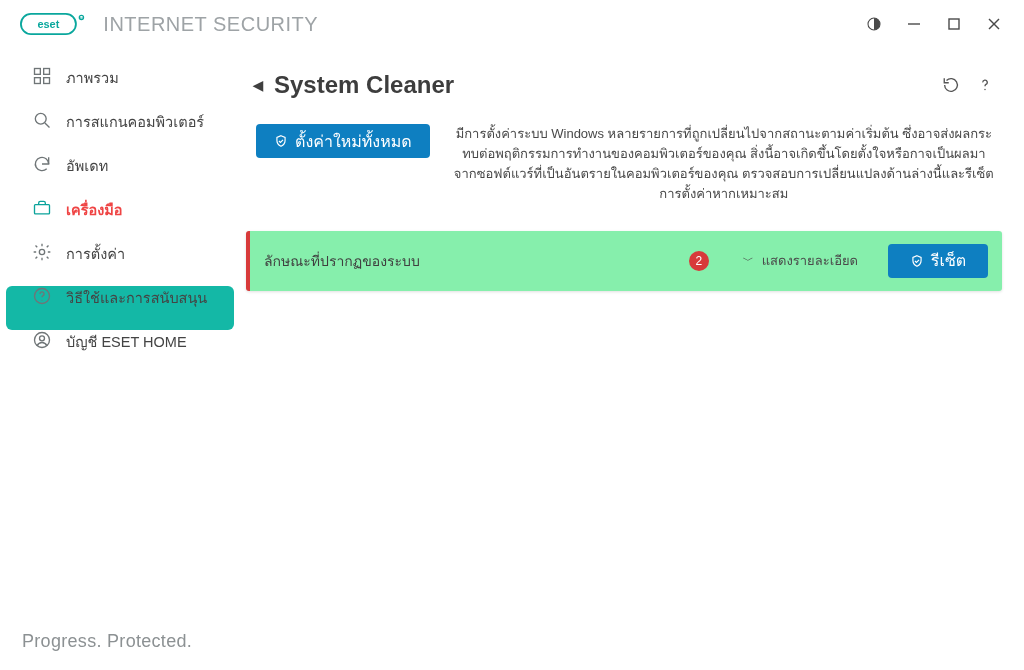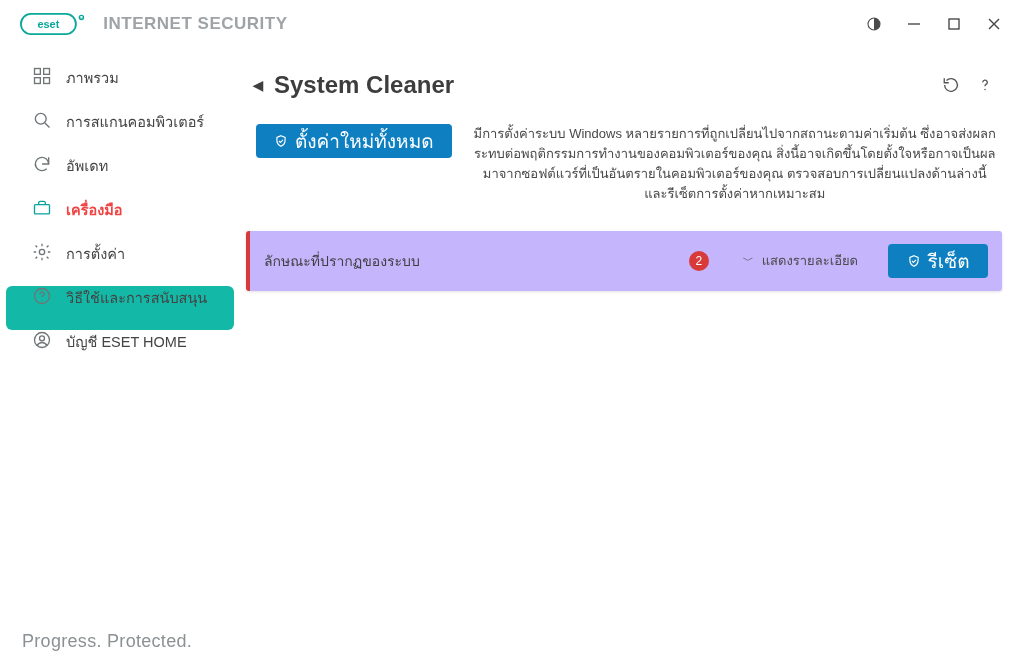--- a/index.html
+++ b/index.html
@@ -2,21 +2,21 @@
 <html><head>
 <meta charset="utf-8">
 <style>
   * { box-sizing: border-box; margin: 0; padding: 0; font-family: "Segoe UI", Tahoma, sans-serif; }
   html, body { width: 1024px; height: 670px; overflow: hidden; background: #fff; color: #424242; }
 
   
   .titlebar { display: flex; align-items: center; height: 48px; padding: 0 10px 0 20px; }
   .logo-badge { display: inline-flex; align-items: flex-end; }
   .logo-badge svg { height: 22px; }
-  .product-name { margin-left: 10px; font-size: 17px; letter-spacing: .5px; color: #9ea3a6; font-weight: 700; }
+  .product-name { margin-left: 10px; font-size: 20px; letter-spacing: .5px; color: #9ea3a6; font-weight: 400; }
   .titlebar-spacer { flex: 1; }
   .win-btn { width: 40px; height: 40px; display:flex; align-items:center; justify-content:center; color:#4a4a4a; }
   .win-btn svg { width:14px; height:14px; }
   .contrast-btn svg { width:16px; height:16px; }
 
   
   .body { display:flex; height: calc(670px - 48px); }
   .sidebar { width: 240px; padding-top: 18px; display:flex; flex-direction:column; }
   .sidebar-items { flex:1; }
   .side-item { display:flex; align-items:flex-start; height:44px; padding-left:26px; font-size:14.5px; color:#444; cursor:pointer; border-radius:6px; margin:0 6px; }
@@ -30,28 +30,28 @@
   
   .main { flex:1; padding: 20px 22px 0 6px; position:relative; }
   .page-head { display:flex; align-items:center; margin-bottom:22px; }
   .back-caret { width:24px; text-align:center; color:#3f3f3f; font-size:14px; margin-right:4px; }
   .page-title { font-size:24px; font-weight:600; color:#3d3d3d; }
   .head-spacer { flex:1; }
   .head-btn { width:34px; height:34px; display:flex; align-items:center; justify-content:center; color:#555; }
   .head-btn svg { width:18px; height:18px; }
 
   .intro-row { display:flex; align-items:flex-start; gap:22px; padding-left:10px; }
-  .btn { display:inline-flex; align-items:center; justify-content:center; height:34px; padding:0 18px; border-radius:4px; font-size:19px; cursor:pointer; white-space:nowrap; }
+  .btn { display:inline-flex; align-items:center; justify-content:center; height:34px; padding:0 18px; border-radius:4px; font-size:16px; cursor:pointer; white-space:nowrap; }
   .btn-primary { background:#0e7fc1; color:#fff; }
   .btn-primary .btn-icon { margin-right:7px; display:flex; }
   .btn-primary .btn-icon svg { width:14px; height:14px; }
   .intro-text { flex:1; font-size:13px; line-height:1.55; color:#484848; text-align:center; padding-right:6px; }
 
   
-  .card { margin-top:26px; background:#c4b5fd; border-radius:3px; box-shadow:0 1px 3px rgba(0,0,0,.12); display:flex; align-items:center; height:60px; border-left:4px solid #d83a3a; padding:0 14px 0 14px; }
+  .card { margin-top:26px; background:#86efac; border-radius:3px; box-shadow:0 1px 3px rgba(0,0,0,.12); display:flex; align-items:center; height:60px; border-left:4px solid #d83a3a; padding:0 14px 0 14px; }
   .card-title { font-size:14px; color:#3f3f3f; flex:0 0 auto; }
   .card-spacer { flex:1; }
   .badge { width:20px; height:20px; border-radius:50%; background:#d83a3a; color:#fff; font-size:12px; display:flex; align-items:center; justify-content:center; margin-right:34px; }
   .details-toggle { display:flex; align-items:center; font-size:13px; color:#4a4a4a; margin-right:30px; cursor:pointer; }
   .details-toggle .chev { margin-right:8px; font-size:11px; }
   .btn-reset { background:#0e7fc1; color:#fff; min-width:100px; }
   .btn-reset .btn-icon { margin-right:7px; display:flex; }
   .btn-reset .btn-icon svg { width:14px; height:14px; }
 
 </style>

